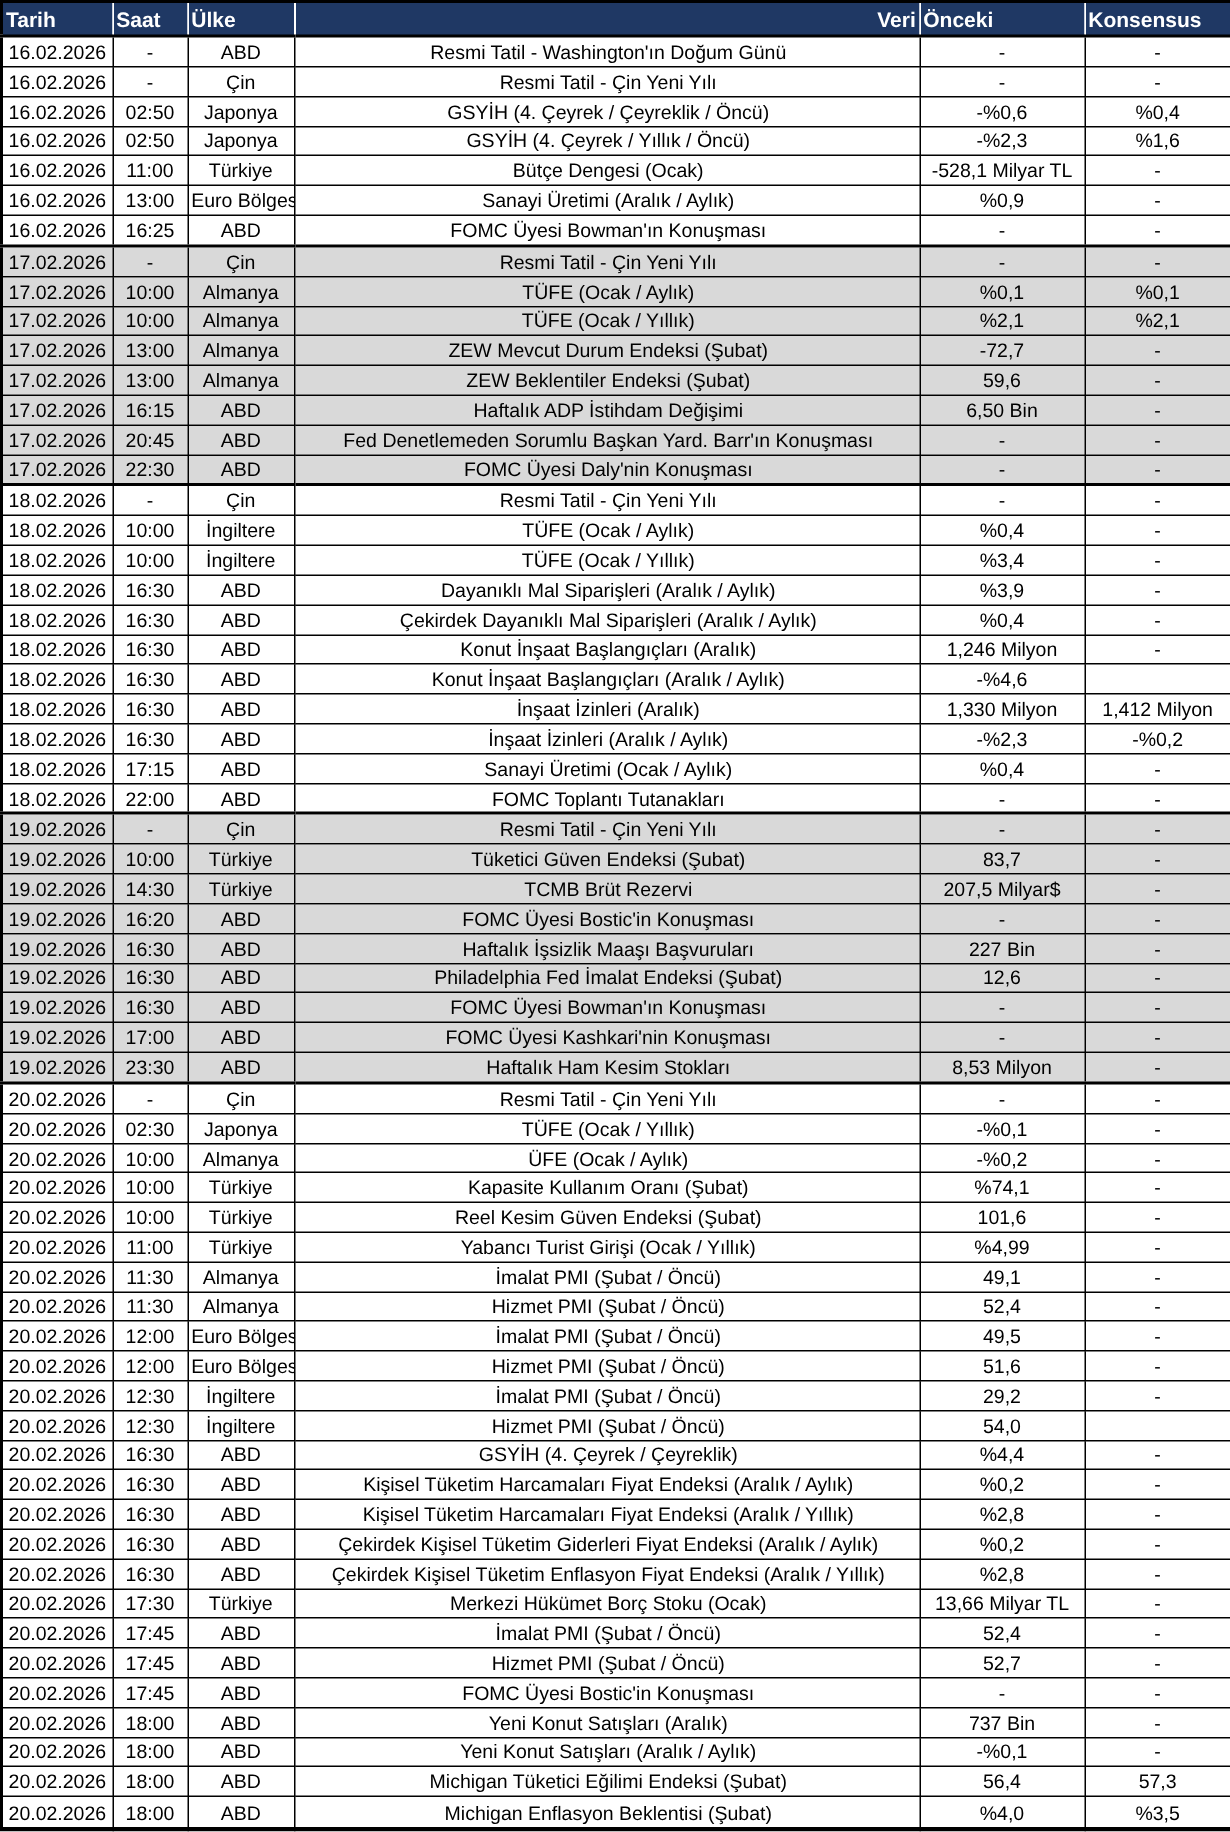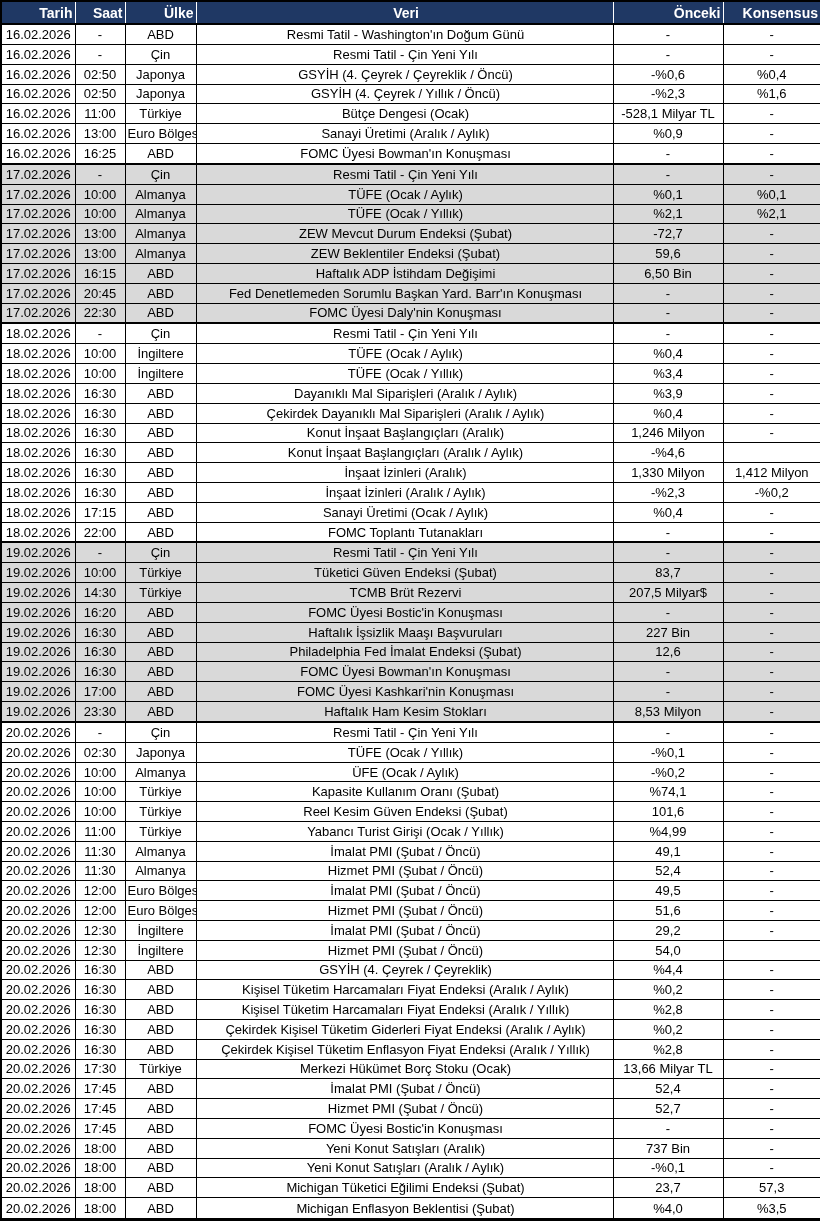--- a/index.html
+++ b/index.html
@@ -29,29 +29,29 @@
   col.c-event{width:417px;}
   col.c-previous{width:110px;}
   col.c-consensus{width:98px;}
 
   thead tr{height:23px;}
   th{
     background:var(--header-bg);
     color:var(--header-text);
     font-size:14px;
     font-weight:bold;
-    text-align:right;
+    text-align:left;
     padding:0 2px;
     border-left:1px solid #FFFFFF;
     border-bottom:2px solid var(--border);
     white-space:nowrap;
     overflow:hidden;
   }
   th:first-child{border-left:none;}
-  th.h-event{text-align:center;padding-left:5px;}
+  th.h-event{text-align:right;padding-left:5px;}
 
   td{
     border:1px solid var(--border);
     font-size:13px;
     color:#000;
     text-align:center;
     padding:0 2px;
     white-space:nowrap;
     overflow:hidden;
     vertical-align:middle;
@@ -546,21 +546,21 @@
         <td class="cell-country">ABD</td>
         <td class="cell-event">Yeni Konut Satışları (Aralık / Aylık)</td>
         <td class="cell-previous">-%0,1</td>
         <td class="cell-consensus">-</td>
       </tr>
       <tr class="plain">
         <td class="cell-date">20.02.2026</td>
         <td class="cell-time">18:00</td>
         <td class="cell-country">ABD</td>
         <td class="cell-event">Michigan Tüketici Eğilimi Endeksi (Şubat)</td>
-        <td class="cell-previous">23,7</td>
+        <td class="cell-previous">56,4</td>
         <td class="cell-consensus">57,3</td>
       </tr>
       <tr class="plain">
         <td class="cell-date">20.02.2026</td>
         <td class="cell-time">18:00</td>
         <td class="cell-country">ABD</td>
         <td class="cell-event">Michigan Enflasyon Beklentisi (Şubat)</td>
         <td class="cell-previous">%4,0</td>
         <td class="cell-consensus">%3,5</td>
       </tr>

